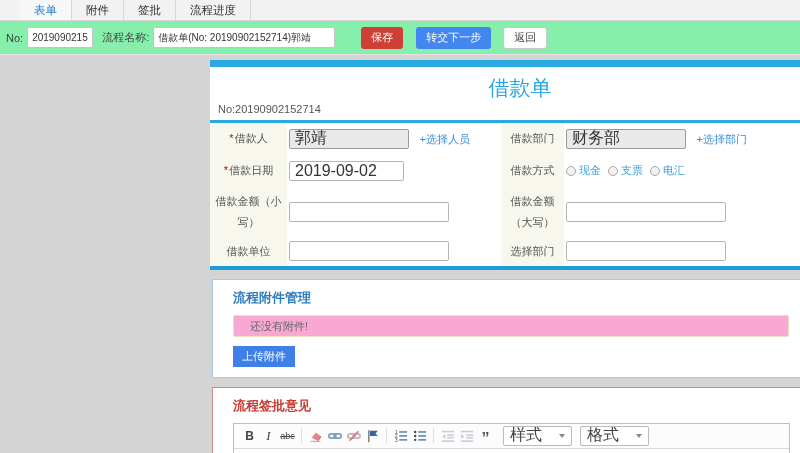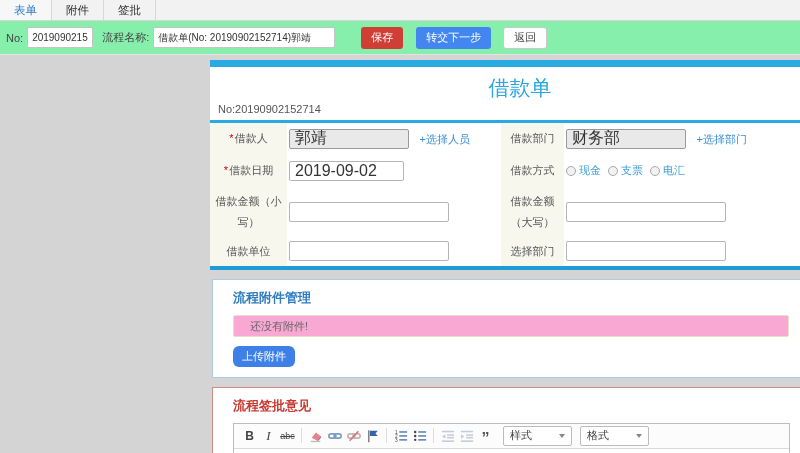--- a/index.html
+++ b/index.html
@@ -4,21 +4,21 @@
 <style>
   * { box-sizing: border-box; margin: 0; padding: 0; }
   html,body { width: 800px; height: 453px; overflow: hidden; }
   body { font-family: "Liberation Sans", "DejaVu Sans", sans-serif; background: #d4d4d4; position: relative; }
 
   
   .tabbar { position: absolute; top:0; left:0; right:0; height:21px; background:#f2f2f2;
             border-bottom:1px solid #d6d6d6; display:flex; }
   .tab { font-size:11.5px; color:#333; padding:0 14px; line-height:20px; border-right:1px solid #d8d8d8;
          cursor:pointer; white-space:nowrap; }
-  .tab.active { color:#2e7dbe; background:#f7f7f7; }
+  .tab.active { color:#2e7dbe; background:#f7f7f7;margin-left:20px; }
 
   
   .toolbar { position:absolute; top:21px; left:0; right:0; height:34px; background:#86efac;
              border-bottom:1px solid #e3e3e3; display:flex; align-items:center; padding-left:6px; }
   .tlabel { font-size:11px; color:#444; margin-right:4px; white-space:nowrap; }
   .tinput { height:21px; border:1px solid #c4c4c4; border-radius:2px; font-size:10px; color:#333;
             padding:0 4px; font-family:"Liberation Sans","DejaVu Sans",sans-serif; }
   .no-inp { width:66px; margin-right:9px; }
   .name-inp { width:182px; }
   .btn { height:22px; border:none; border-radius:3px; font-size:11px; color:#fff; padding:0 10px;
@@ -56,52 +56,53 @@
           display:inline-block; margin-right:3px; }
   .rlabel { font-size:11px; color:#3f9ed8; }
 
   
   .card-attach { margin-top:9px; margin-left:2px; border:1px solid #a9cbe8; padding:10px 20px 10px 20px; }
   .sec-title { font-size:13px; font-weight:bold; line-height:16px; }
   .sec-title.blue { color:#2e7cc0; }
   .sec-title.red { color:#c83a32; }
   .empty-box { width:556px; height:22px; margin-top:9px; background:#f9a8d4; border:1px solid #e8dfc8;
                border-radius:2px; font-size:11px; color:#666; line-height:20px; padding-left:16px; }
-  .upload-btn { margin-top:9px; height:21px; background:#3f80e8; color:#fff; border:none; border-radius:6px;
+  .upload-btn { margin-top:9px; height:21px; background:#3f80e8; color:#fff; border:none; border-radius:0;
                 font-size:11px; padding:0 9px; cursor:pointer; font-family:"Liberation Sans","DejaVu Sans",sans-serif; }
 
   
   .card-approve { margin-top:9px; margin-left:2px; border:1px solid #d08b8b; padding:10px 20px 14px 20px;
                   min-height:120px; }
   .editor { width:557px; border:1px solid #bdbdbd; margin-top:9px; background:#fff; }
   .ed-toolbar { height:25px; border-bottom:1px solid #d9d9d9; background:#fcfcfc; display:flex;
                 align-items:center; padding:0 6px; }
   .tbtn { min-width:17px; height:18px; display:inline-flex; align-items:center; justify-content:center;
           cursor:pointer; color:#444; margin:0 1px; }
   .g-bold { font-weight:bold; font-size:12px; }
   .g-italic { font-style:italic; font-family:"Liberation Serif","DejaVu Serif",serif; font-size:13px; }
   .g-strike { font-size:9px; text-decoration:line-through; letter-spacing:0; }
   .g-quote { font-size:16px; font-weight:bold; color:#555; line-height:10px; padding-top:6px; }
   .sep { width:1px; height:15px; background:#ddd; margin:0 4px; }
   .tbtn svg { width:14px; height:14px; display:block; }
   .ed-select { width:69px; height:20px; border:1px solid #bbb; border-radius:2px; background:#fff;
                display:inline-flex; align-items:center; justify-content:space-between; padding:0 6px;
                margin-left:8px; cursor:pointer; }
-  .ed-select .sel-label { font-size:11px; color:#444; }
+  .ed-select .sel-label { font-size:16px; color:#444; }
   .caret { width:0; height:0; border-left:3.5px solid transparent; border-right:3.5px solid transparent;
            border-top:4px solid #888; }
   .ed-content { height:95px; background:#fff; }
 </style>
 </head>
 <body>
 
 <div class="tabbar">
   <div class="tab active">表单</div>
   <div class="tab">附件</div>
   <div class="tab">签批</div>
+  <div class="tab">流程进度</div>
 </div>
 
 <div class="toolbar">
   <span class="tlabel">No:</span>
   <input class="tinput no-inp" value="20190902152714" style="">
   <span class="tlabel">流程名称:</span>
   <input class="tinput name-inp" value="借款单(No: 20190902152714)郭靖" style="">
   <button class="btn btn-red">保存</button>
   <button class="btn btn-blue">转交下一步</button>
   <button class="btn btn-default">返回</button>

